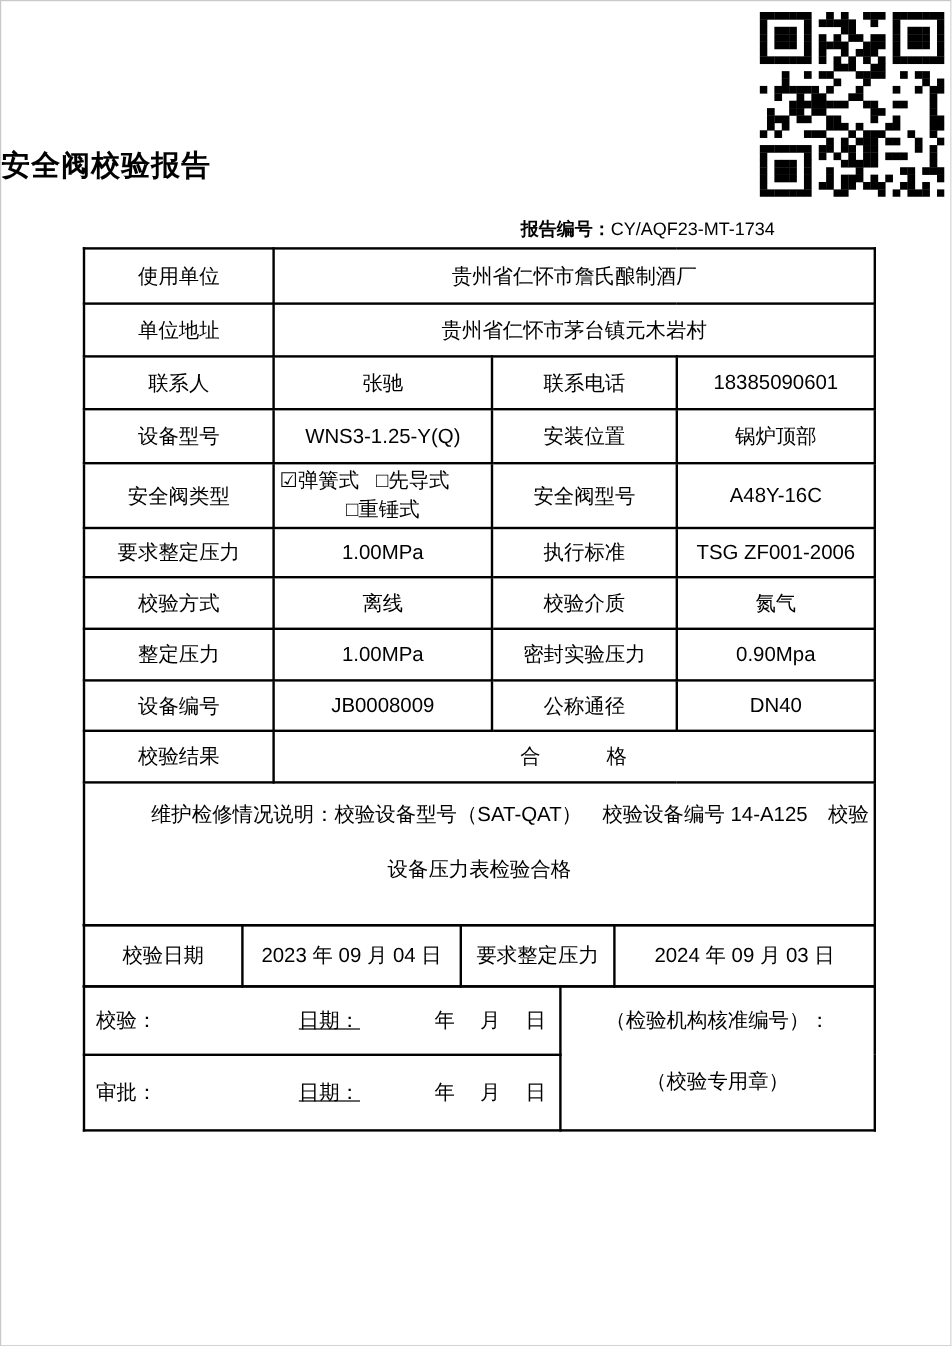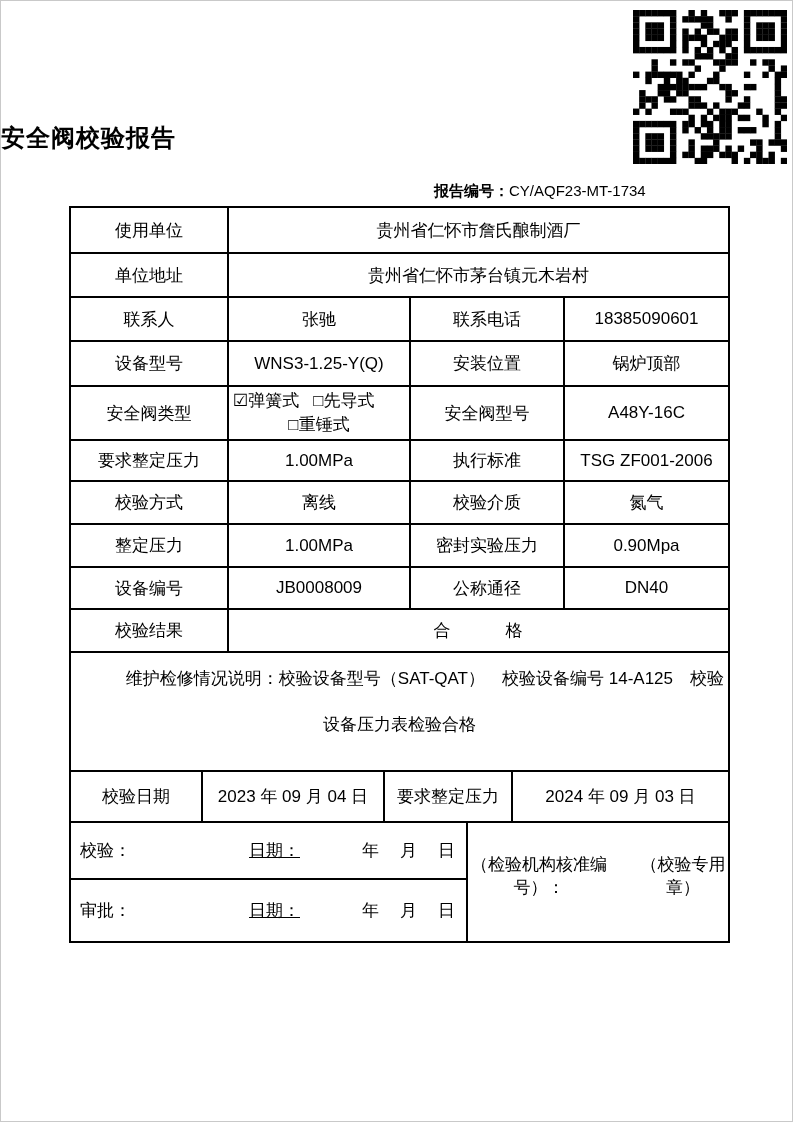--- a/index.html
+++ b/index.html
@@ -37,21 +37,21 @@
   .noteline1 { text-align:right; padding-left:7px; white-space:nowrap; font-size:17px; }
   .noteline2 { text-align:center; margin-top:23px; font-size:17px;font-family:Liberation Mono, monospace; }
   .sigcell { text-align:left; padding:0; }
   .sigrow { display:flex; align-items:center; padding-left:9px; white-space:nowrap; }
   .sig-date { margin-left:118px;text-decoration:underline; }
   .sig-ymd { margin-left:62px; letter-spacing:2px; }
   .stampcell {
     padding:0; vertical-align:middle;
   }
   .stampinner {
-    display:flex; flex-direction:row; align-items:center; justify-content:center;
+    display:flex; flex-direction:column; align-items:center; justify-content:center;
     gap:28px; height:100%; transform:translateY(-6px);
   }
   .result-val { letter-spacing:1px; }
 </style>
 </head>
 <body>
 
 <div class="page">
 
   <div class="doc-title">安全阀校验报告</div>

